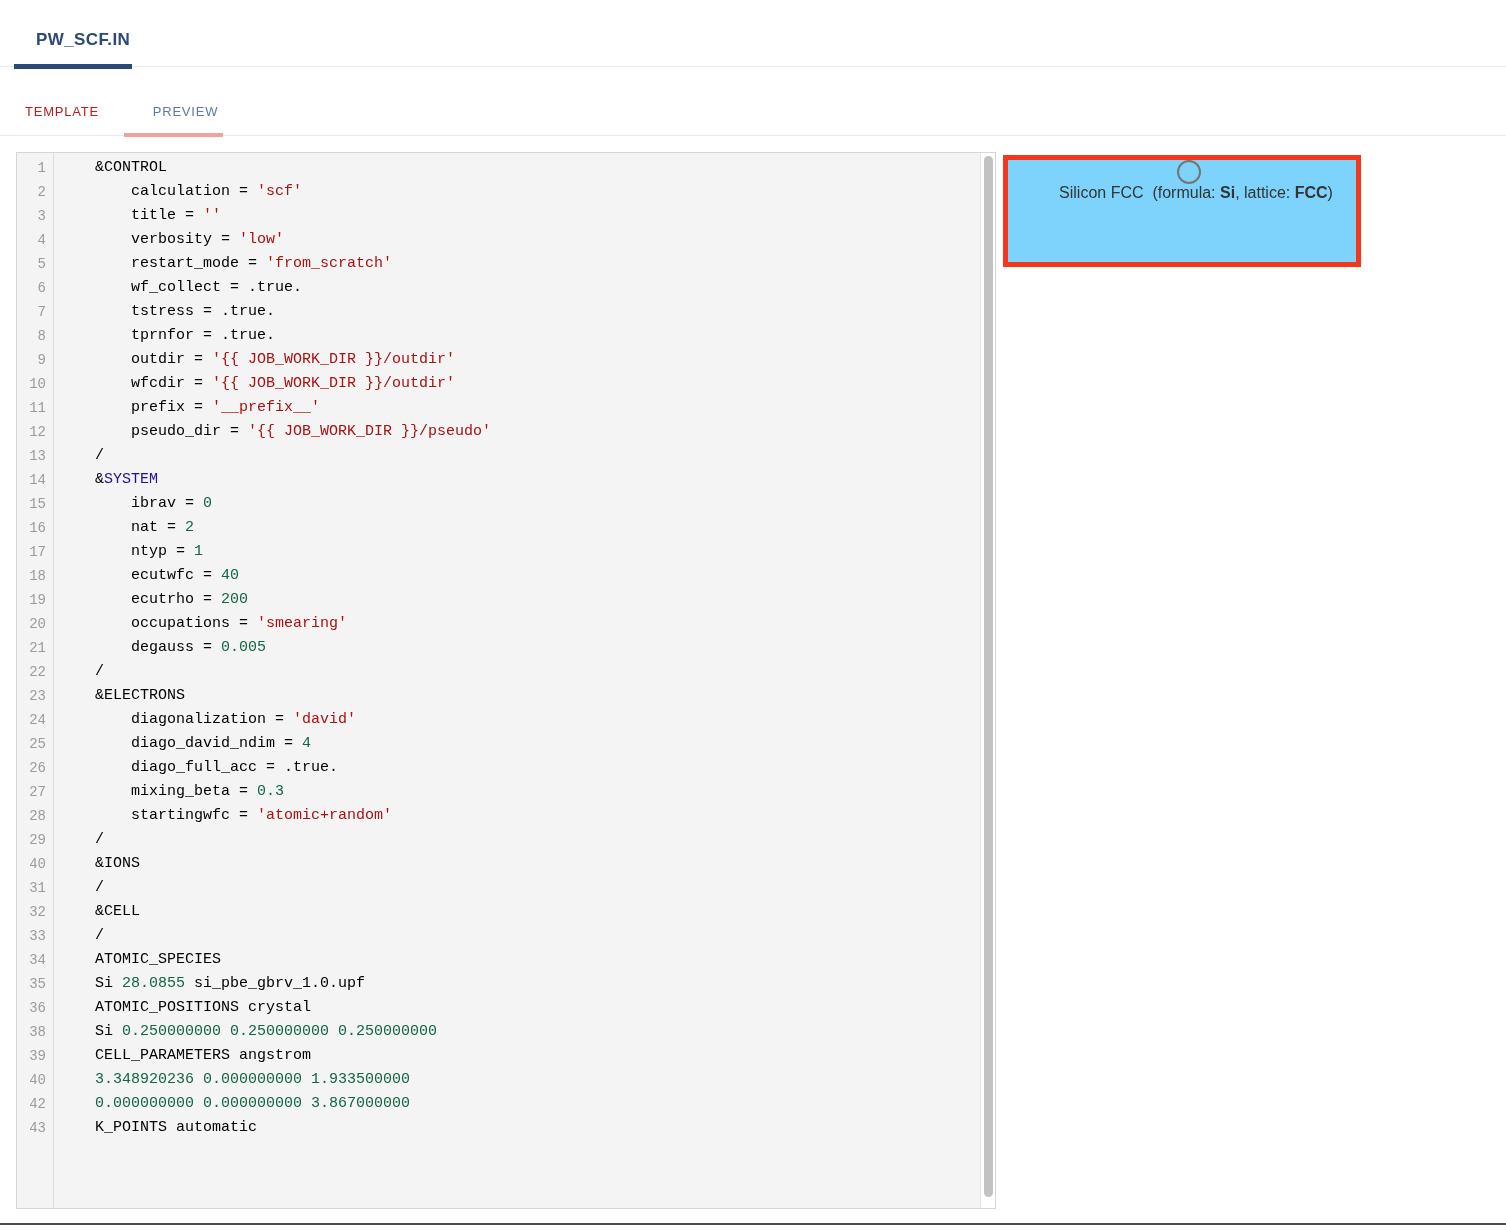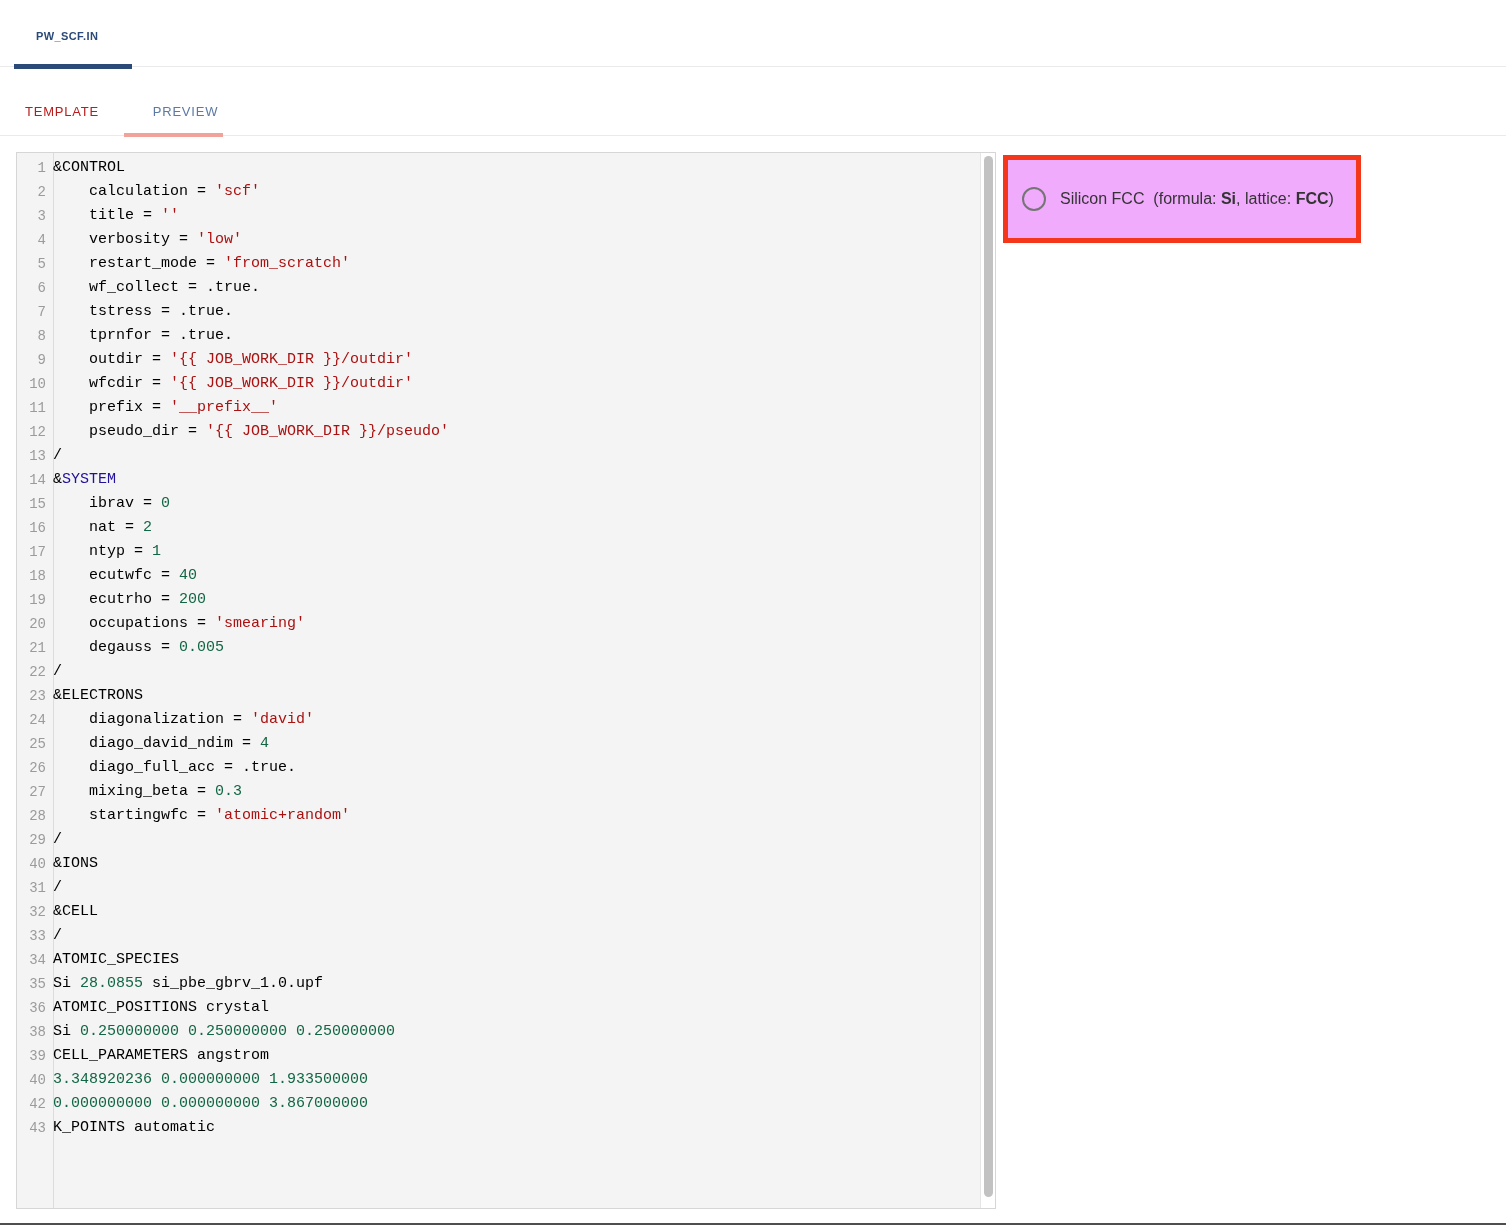--- a/index.html
+++ b/index.html
@@ -3,21 +3,21 @@
 <meta charset="utf-8">
 <style>
   html,body{margin:0;padding:0;}
   body{
     width:1506px;height:1230px;position:relative;background:#ffffff;
     font-family:"Liberation Sans",sans-serif;overflow:hidden;
   }
   
   .file-tab-label{
     position:absolute;left:36px;top:30px;
-    font-size:11px;font-weight:700;letter-spacing:.4px;color:#2b4a78;cursor:pointer;
+    font-size:17px;font-weight:700;letter-spacing:.4px;color:#2b4a78;cursor:pointer;
   }
   .header-divider{position:absolute;left:0;top:66px;width:1506px;height:1px;background:#eaeaea;}
   .file-tab-underline{position:absolute;left:14px;top:64px;width:118px;height:5px;background:#2b4a78;}
   
   .tab{
     position:absolute;top:96px;height:30px;display:flex;align-items:center;justify-content:center;
     font-size:13px;font-weight:500;letter-spacing:.8px;cursor:pointer;
   }
   .tab-template{left:8px;width:108px;color:#b91c1c;}
   .tab-preview{left:136px;width:99px;color:#5c79a4;}
@@ -31,32 +31,32 @@
   .gutter-sep{position:absolute;left:36px;top:0;bottom:0;width:1px;background:#dcdcdc;}
   .cm-lines{
     position:absolute;left:0;top:3px;right:15px;
     font-family:"Liberation Mono","DejaVu Sans Mono",monospace;font-size:15px;
   }
   .cm-row{display:flex;height:24px;line-height:24px;}
   .cm-num{
     width:36px;box-sizing:border-box;padding-right:7px;text-align:right;
     color:#9b9b9b;flex:none;font-size:14px;
   }
-  .cm-code{padding-left:0;white-space:pre;color:#000000;}
+  .cm-code{padding-left:6px;white-space:pre;color:#000000;margin-left:36px;}
   .tok-p{color:#000000;}
   .tok-s{color:#aa1111;}
   .tok-n{color:#116644;}
   .tok-a{color:#221199;}
   .scroll-track{position:absolute;top:0;right:0;bottom:0;width:14px;background:#ffffff;border-left:1px solid #e5e5e5;}
   .scroll-thumb{position:absolute;top:3px;right:2px;width:9px;height:1041px;background:#c2c2c2;border-radius:5px;}
   
   .material-card{
-    position:absolute;left:1003px;top:155px;width:358px;height:88px;box-sizing:border-box;
-    border:5px solid #f4361b;background:#f0abfc;
-    display:flex;align-items:center;padding-left:14px;cursor:pointer;
+    position:absolute;left:1003px;top:155px;width:358px;height:112px;box-sizing:border-box;
+    border:5px solid #f4361b;background:#7dd3fc;
+    display:flex;align-items:center;padding-left:14px;cursor:pointer;flex-direction:column;
   }
   .radio{
     width:24px;height:24px;box-sizing:border-box;flex:none;
     border:2px solid #757575;border-radius:50%;background:transparent;
   }
   .material-label{margin-left:14px;font-size:16px;color:#333333;white-space:pre;}
   .material-label b{font-weight:700;}
   
   .bottom-bar{position:absolute;left:0;top:1223px;width:1506px;height:2px;background:#4f4f4f;}
 </style>

